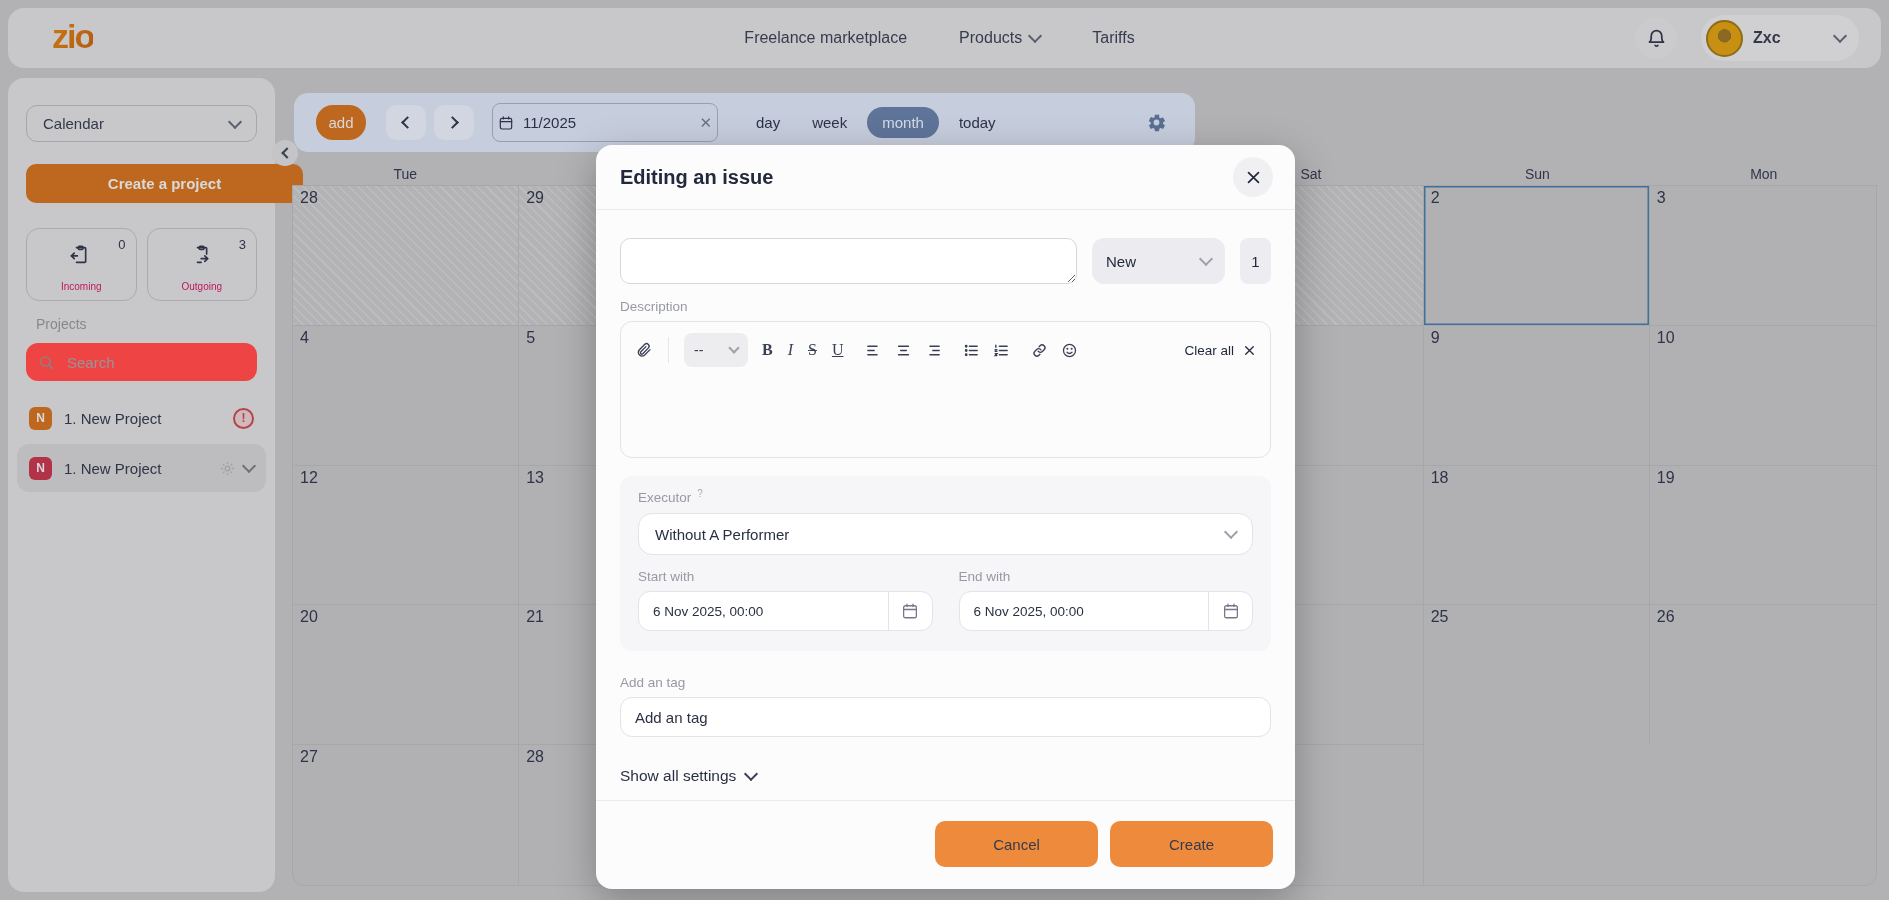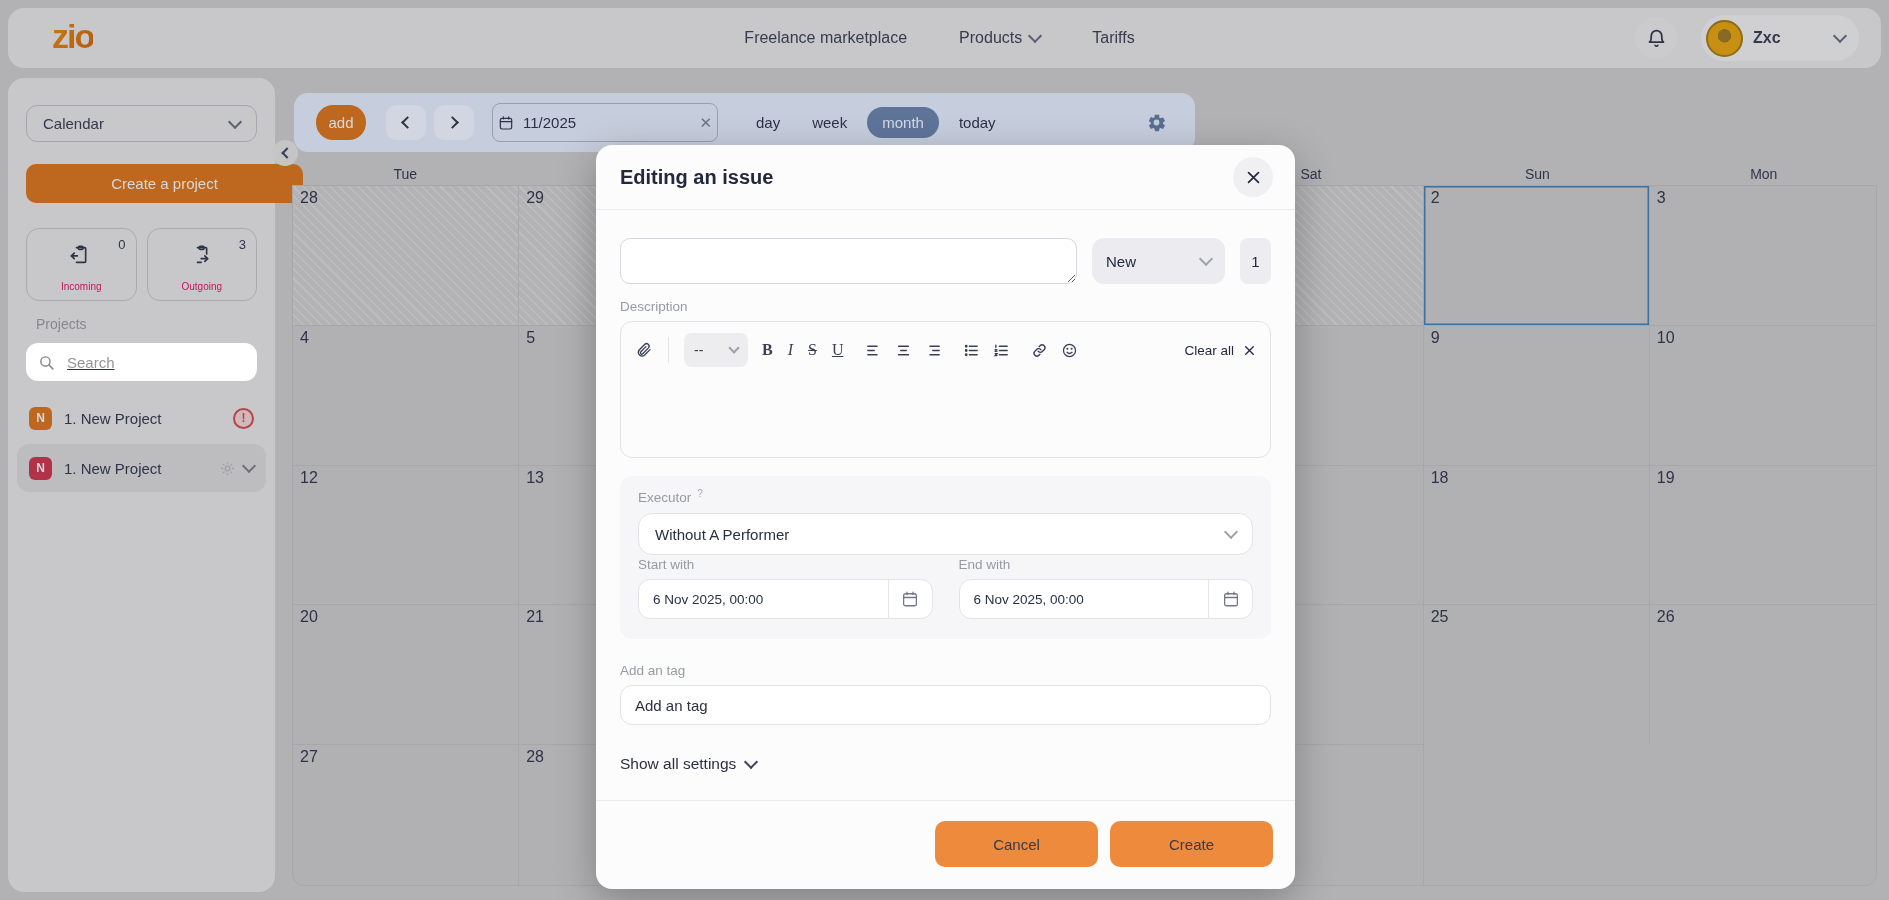--- a/index.html
+++ b/index.html
@@ -24,30 +24,30 @@
   .avatar{width:37px;height:37px;border-radius:50%;background:radial-gradient(circle at 50% 42%,#8a6a22 0 26%,var(--avatar-gold) 27% 100%);
           border:2px solid #8f6c15;}
   .username{font-size:16px;font-weight:bold;color:#33384a;flex:1;}
 
   
   .sidebar{position:absolute;left:8px;top:78px;width:267px;height:814px;background:#c8c8cb;border-radius:16px;padding:0;}
   .view-select{position:absolute;left:18px;top:27px;width:231px;height:37px;border:1px solid #a7a7ab;border-radius:11px;
                display:flex;align-items:center;padding:0 16px;font-size:15px;color:#33384a;}
   .view-select .chev{margin-left:auto;}
   .create-btn{position:absolute;left:18px;top:86px;width:277px;height:39px;border:none;border-radius:10px;
-              background:var(--dimmed-orange);color:#d9d9db;font-size:15px;font-family:inherit;cursor:pointer;}
+              background:var(--dimmed-orange);color:#d9d9db;font-size:15px;font-family:inherit;cursor:pointer;font-weight:bold;}
   .counter-row{position:absolute;left:18px;top:150px;width:231px;display:flex;gap:10px;}
   .counter-card{flex:1;height:73px;border:1px solid #ababae;border-radius:13px;position:relative;
                 display:flex;flex-direction:column;align-items:center;justify-content:flex-end;padding-bottom:8px;cursor:pointer;}
   .counter-card svg{position:absolute;top:15px;left:50%;transform:translateX(-58%);}
   .counter-card .cnt{position:absolute;top:8px;right:10px;font-size:13px;color:#2e3347;}
   .counter-card .clabel{font-size:10px;color:#be185d;}
   .projects-heading{position:absolute;left:28px;top:238px;font-size:14px;color:#88888c;}
-  .searchbox{position:absolute;left:18px;top:265px;width:231px;height:38px;background:#ffffff;border-radius:12px;
-             display:flex;align-items:center;padding:0 12px;gap:10px;text-decoration:underline;}
+  .searchbox{position:absolute;left:18px;top:265px;width:231px;height:38px;background:#ef4444;border-radius:12px;
+             display:flex;align-items:center;padding:0 12px;gap:10px;}
   .searchbox input{border:none;background:transparent;outline:none;font-size:15px;color:#33384a;width:150px;font-family:inherit;}
   .searchbox input::placeholder{color:#95959a;}
   .proj-item{position:absolute;left:9px;width:249px;height:48px;border-radius:12px;
              display:flex;align-items:center;padding:0 12px;gap:12px;cursor:pointer;}
   .proj-item.first{top:316px;}
   .proj-item.selected{top:366px;background:#bdbdc0;}
   .nbadge{width:23px;height:23px;border-radius:6px;color:#d9d9db;font-size:12px;font-weight:bold;
           display:flex;align-items:center;justify-content:center;}
   .nbadge.orange{background:var(--project-badge-orange);}
   .nbadge.red{background:var(--project-badge-red);}
@@ -120,21 +120,21 @@
   .tbtn.i{font-style:italic;}
   .tbtn.s{text-decoration:line-through;}
   .tbtn.u{text-decoration:underline;}
   .clear-all{margin-left:auto;display:flex;align-items:center;gap:9px;font-size:13.5px;color:#23293c;cursor:pointer;}
   .exec-panel{margin-top:18px;background:#f6f6f8;border-radius:12px;padding:14px 18px 20px;}
   .exec-label-row{display:flex;align-items:flex-start;gap:6px;}
   .q-help{font-size:10px;color:#a7a9b2;margin-top:-2px;cursor:pointer;}
   .exec-select{margin-top:8px;height:42px;background:#fff;border:1px solid #e3e3e8;border-radius:14px;
                display:flex;align-items:center;padding:0 16px;font-size:15px;color:#2a3043;cursor:pointer;}
   .exec-select .chev{margin-left:auto;border-color:#9fa1ab;}
-  .dates-grid{display:grid;grid-template-columns:1fr 1fr;gap:26px;margin-top:2px;}
+  .dates-grid{display:grid;grid-template-columns:1fr 1fr;gap:26px;margin-top:14px;}
   .date-label{font-size:13.5px;color:#979aa4;}
   .dt-field{margin-top:7px;height:40px;background:#fff;border:1px solid #e3e3e8;border-radius:12px;
             display:flex;align-items:stretch;overflow:hidden;}
   .dt-value{flex:1;display:flex;align-items:center;padding:0 14px;font-size:13.5px;color:#2a3043;}
   .dt-iconbox{width:44px;border-left:1px solid #e3e3e8;display:flex;align-items:center;justify-content:center;cursor:pointer;}
   .tag-input{margin-top:7px;width:100%;height:40px;border:1px solid #e3e3e8;border-radius:12px;
              font-family:inherit;font-size:15px;padding:0 14px;outline:none;color:#2a3043;}
   .tag-input::placeholder{color:#2c3143;}
   .show-all{margin-top:30px;display:inline-flex;align-items:center;gap:10px;font-size:15.5px;color:#2a3043;cursor:pointer;}
   .show-all .chev{border-color:#3a4054;}

